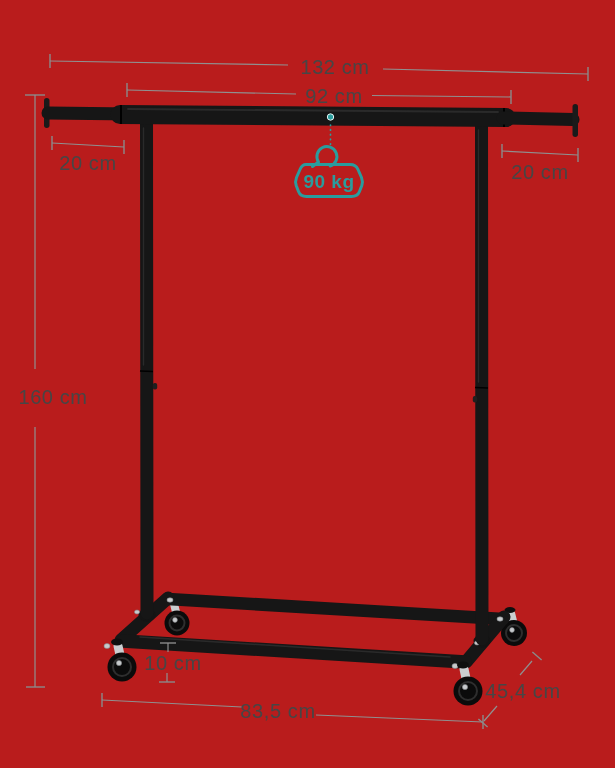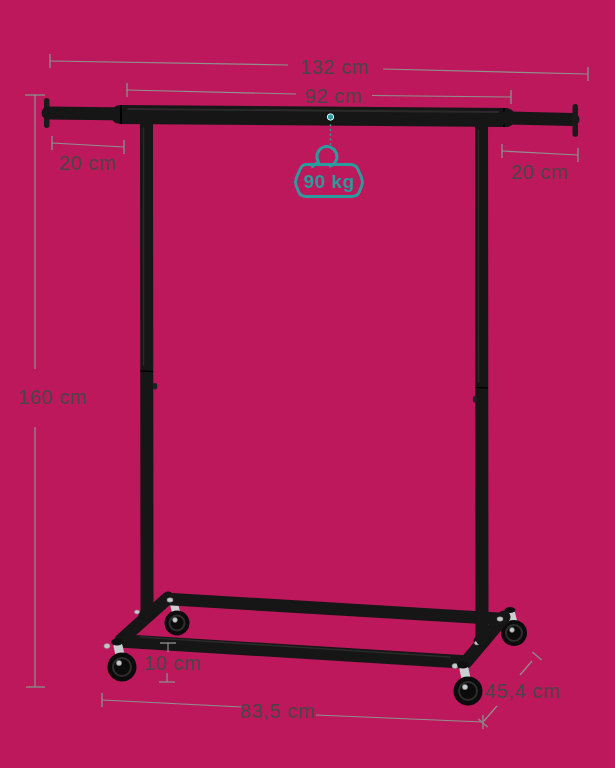--- a/index.html
+++ b/index.html
@@ -1,19 +1,19 @@
 <!DOCTYPE html>
 <html><head>
 <meta charset="utf-8">
 <style>
   html,body{margin:0;padding:0;}
   .stage{
     position:relative;
     width:615px;height:768px;
-    background:#be185d;
+    background:#b91c1c;
     overflow:hidden;
     font-family:"Liberation Sans", sans-serif;
   }
   svg{position:absolute;left:0;top:0;}
   .dim-line{stroke:#909090;stroke-width:1.2;fill:none;}
   .dim-tick{stroke:#8a8a8a;stroke-width:1.4;fill:none;}
   .dim-label{
     fill:#464646;font-size:20px;letter-spacing:0.6px;
     font-family:"Liberation Sans", sans-serif;
     text-anchor:middle;

